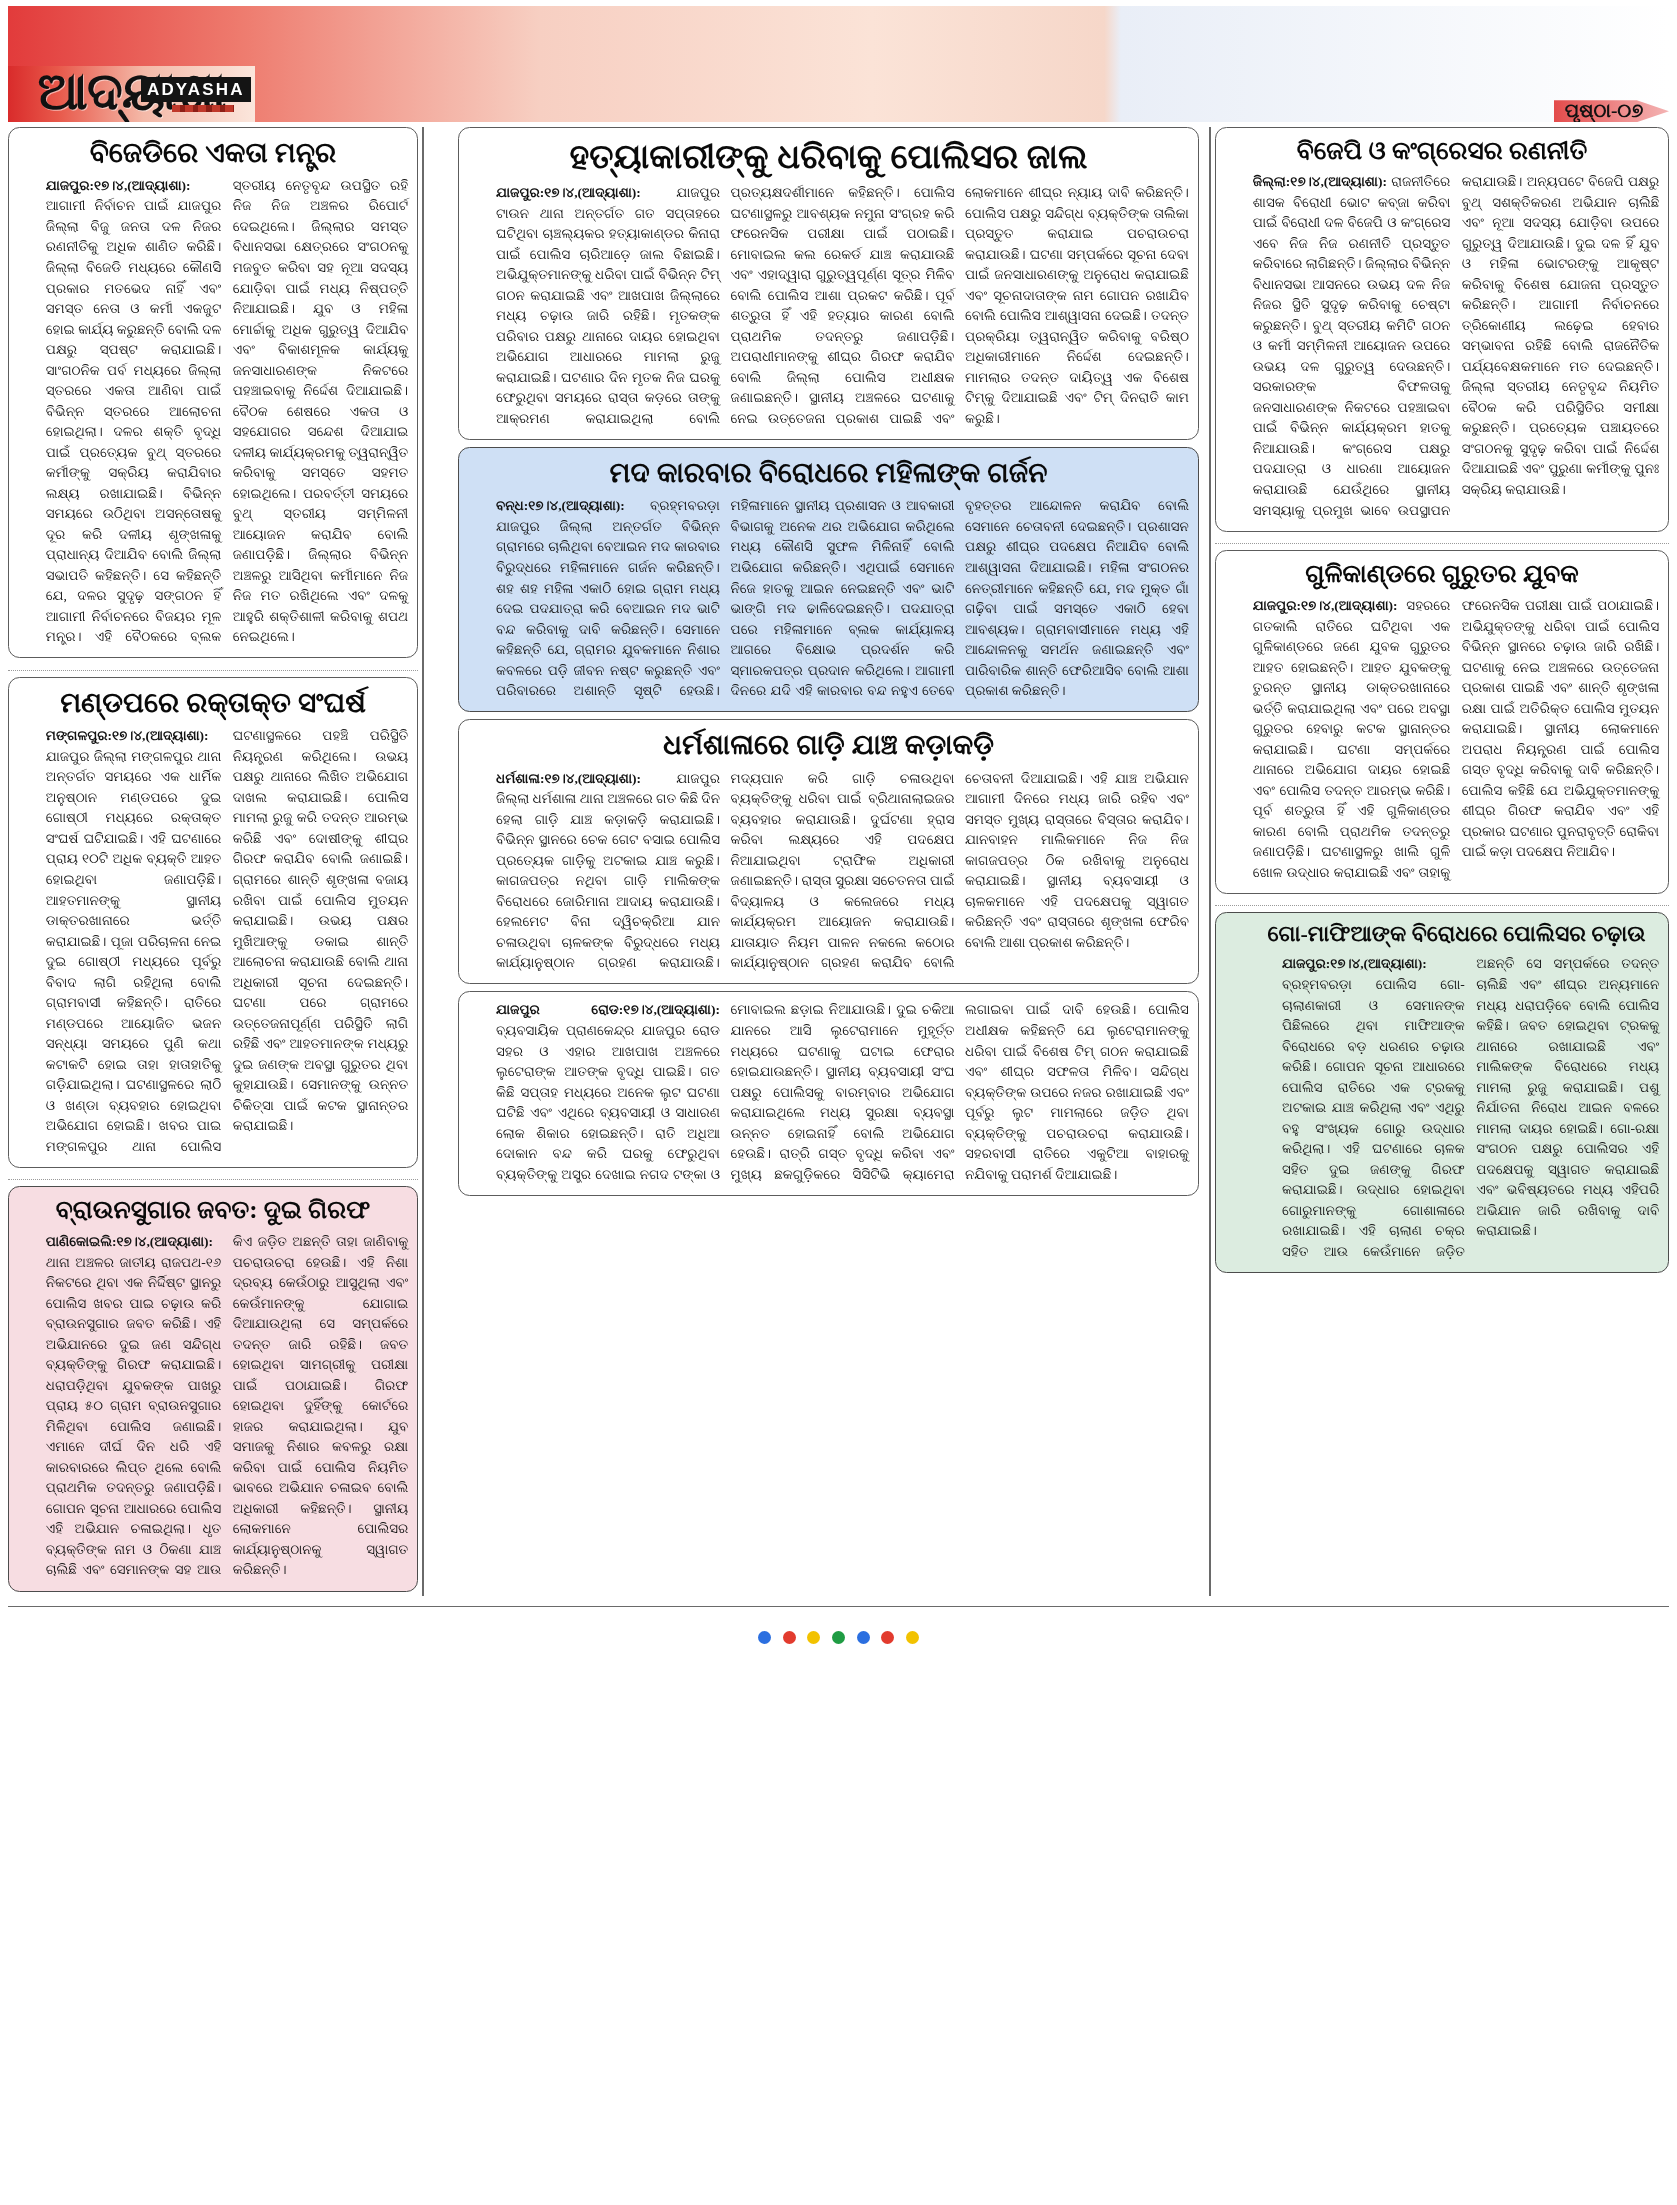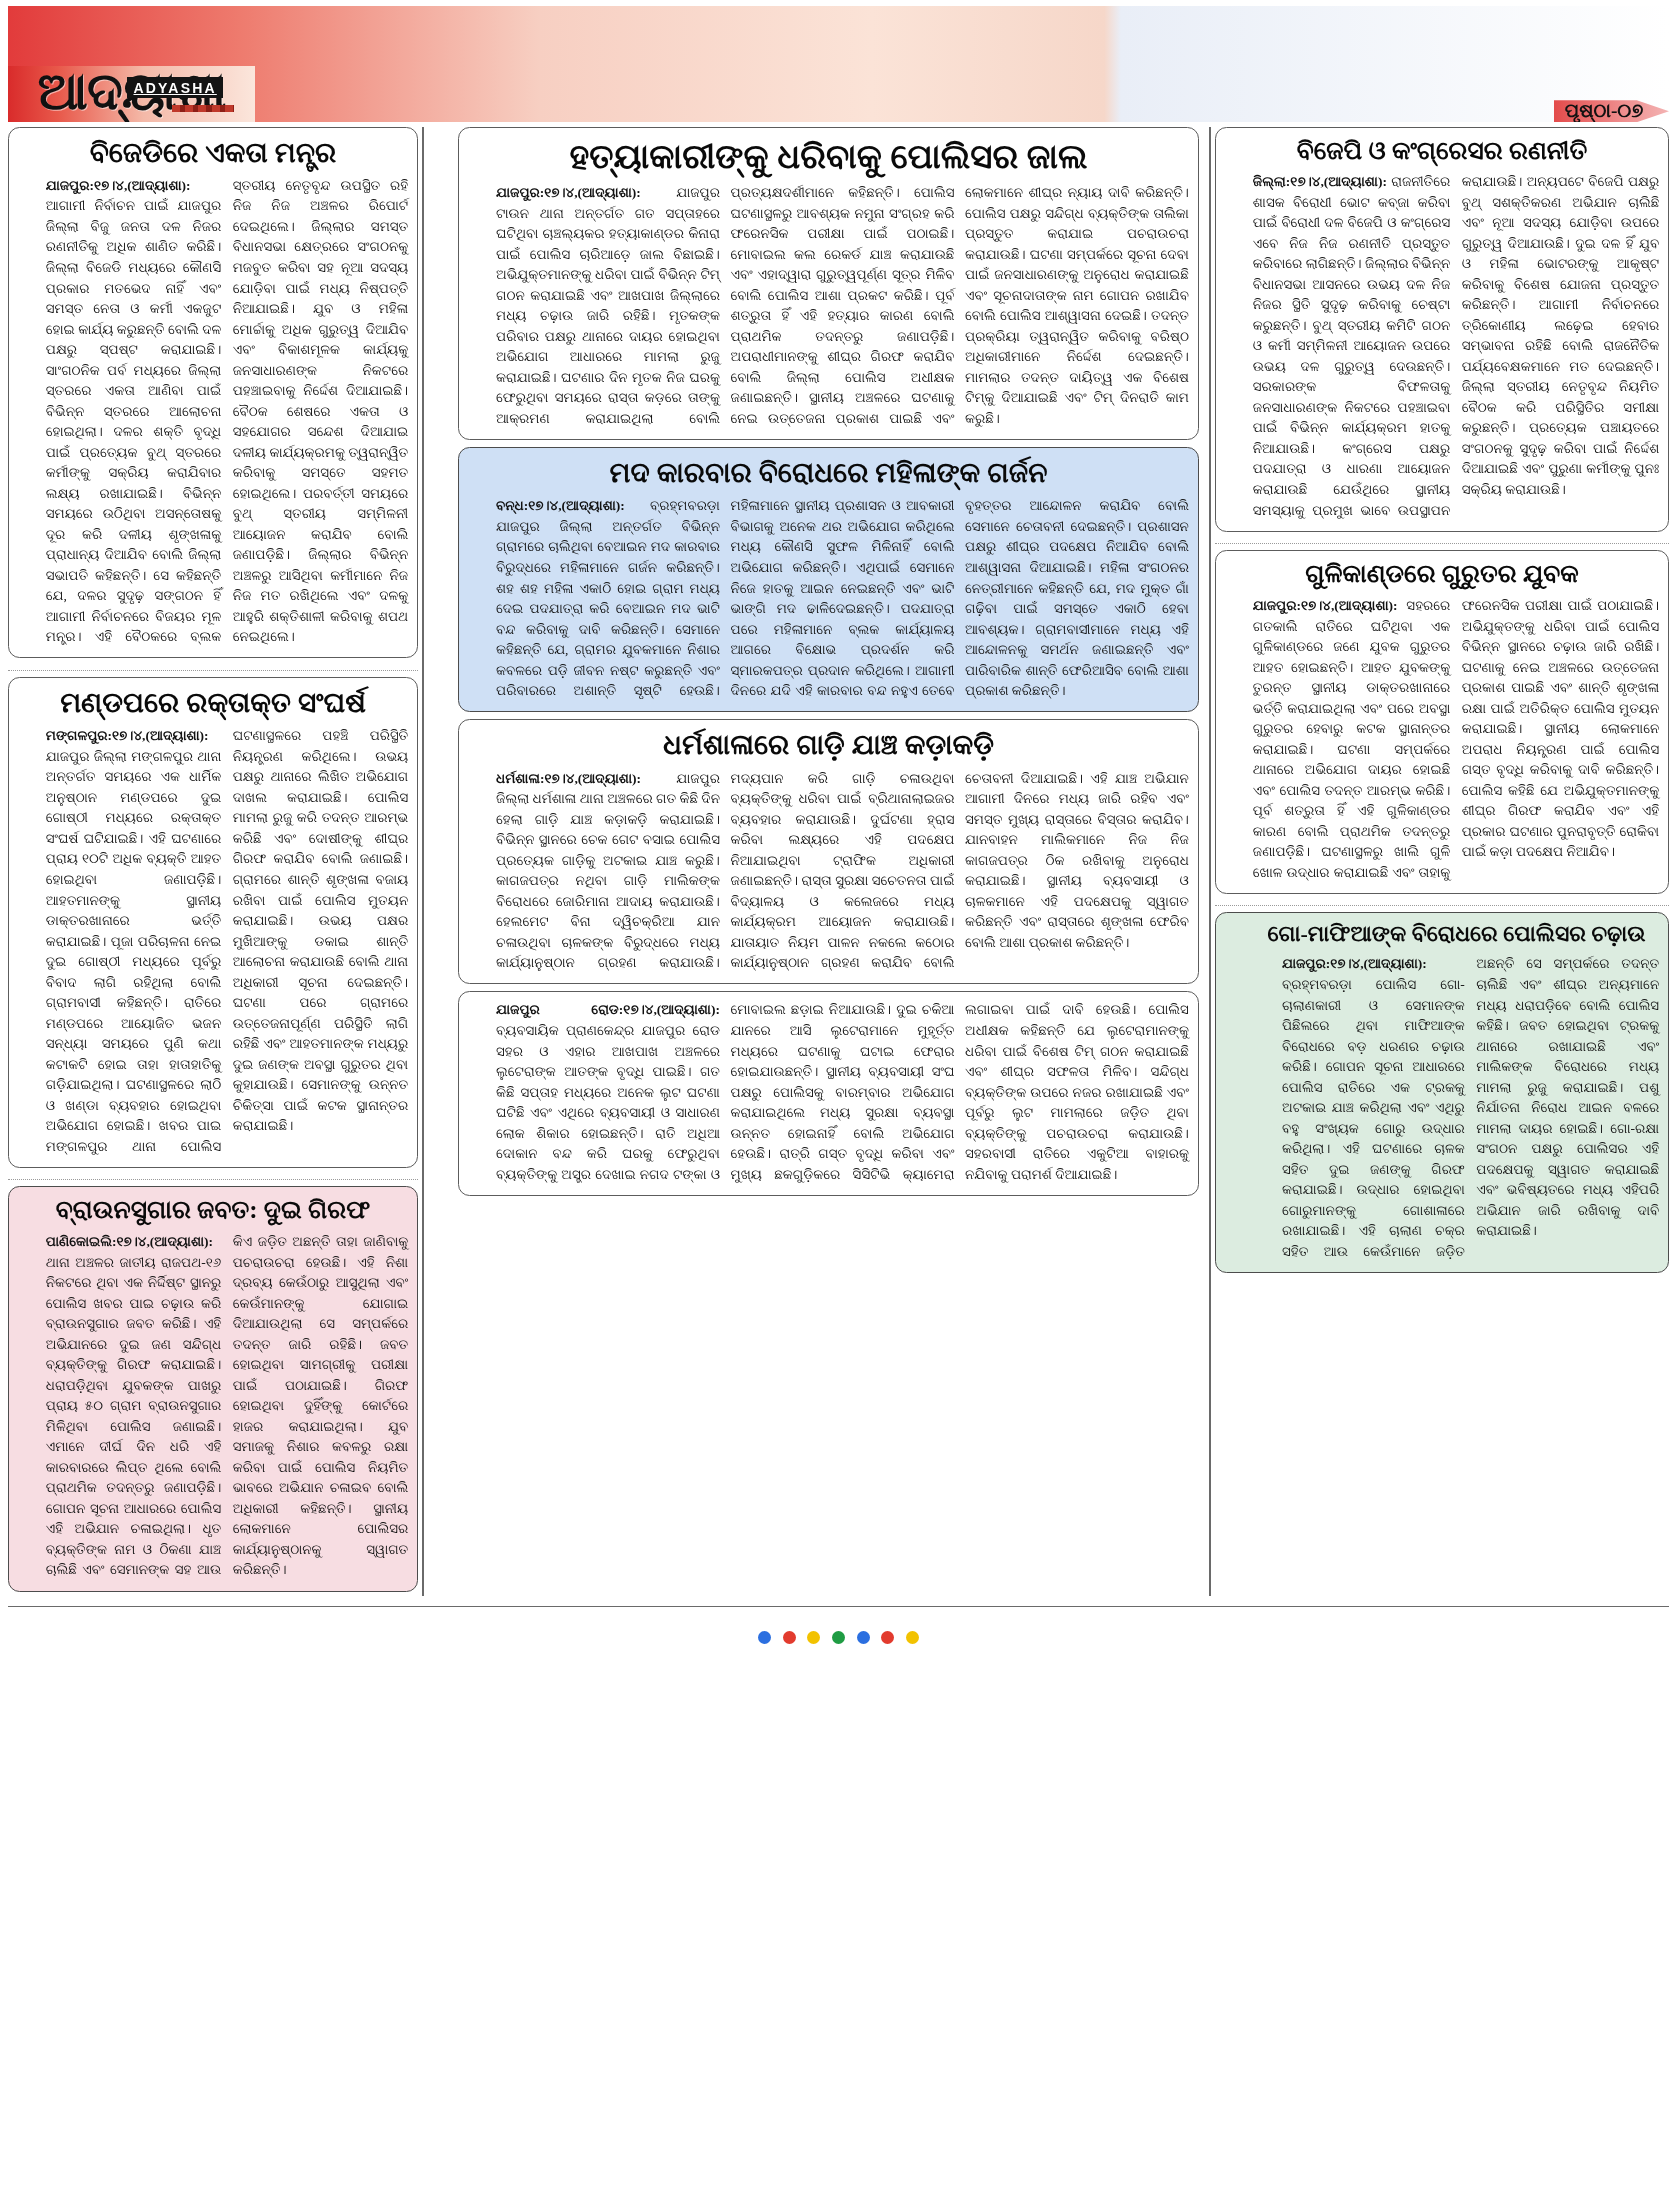--- a/index.html
+++ b/index.html
@@ -42,28 +42,27 @@
     font-size: 52px;
     font-weight: bold;
     color: #111;
     letter-spacing: -0.9px;
     text-shadow: 0.9px 0.9px 0 rgba(255,255,255,.55);
     line-height: 1;
     padding-bottom: 4.4px;
   }
   .logo-tag {
     position: absolute;
-    top: 11.5px; right: 32px;
+    top: 11.5px; right: 4px;
     background: #141414;
     color: #fff;
-    font-size: 14px;
+    font-size: 17px;
     letter-spacing: 2.2px;
     padding: 2.6px 6.2px 2.2px 6.2px;
     font-weight: bold;
-    text-decoration: underline;
   }
   .logo-underbar {
     position: absolute;
     bottom: 10.6px; right: 21px;
     width: 62px; height: 7px;
     background: repeating-linear-gradient(90deg,#c0392b 0 8px,#8e1f16 8px 13.2px);
   }
   .redrule {
     width: 5.3px; flex: 0 0 5.3px;
     background: #d32f2f;

